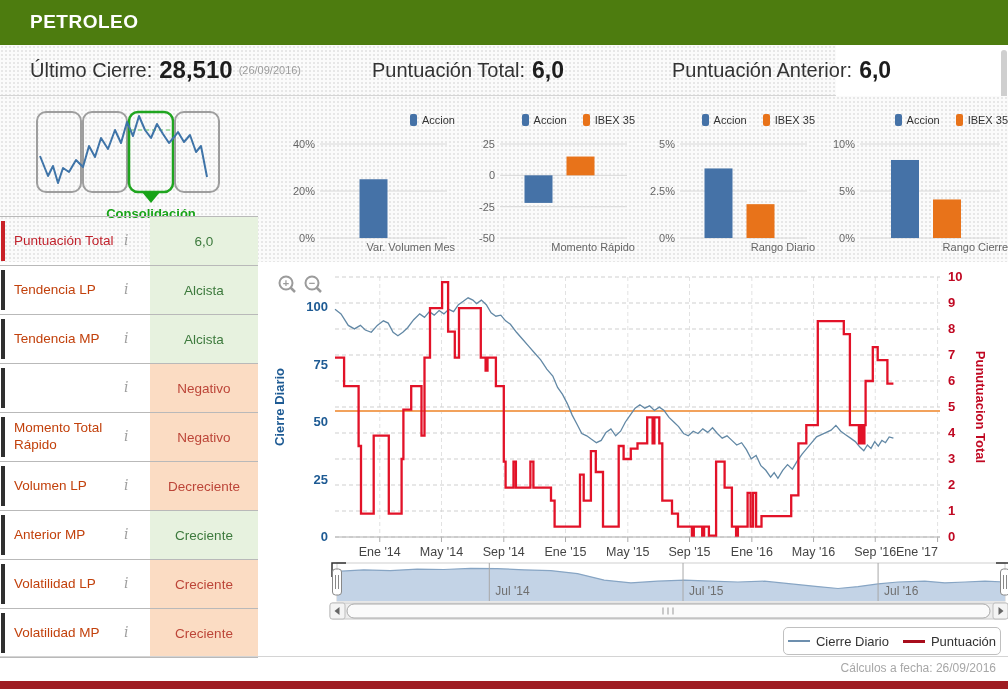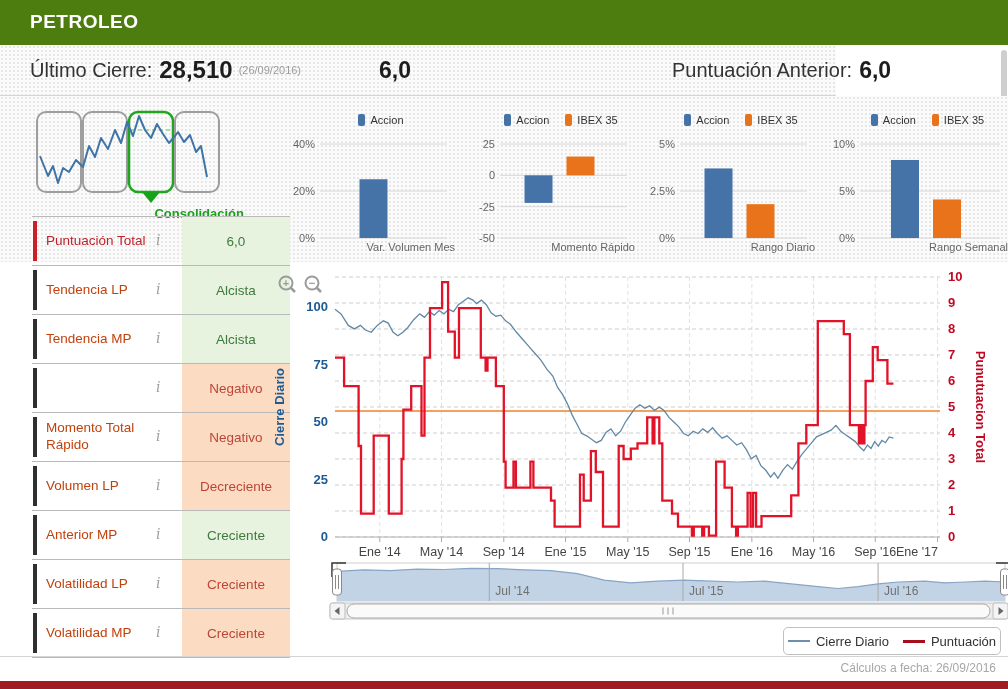--- a/index.html
+++ b/index.html
@@ -10,29 +10,29 @@
           background-size:4px 4px;}
   .header{position:absolute;left:0;top:0;width:1008px;height:45px;background:#4d7c0f;}
   .header .title{position:absolute;left:30px;top:11px;color:#fff;font-size:19px;font-weight:bold;letter-spacing:.5px;}
   .summary{position:absolute;left:0;top:45px;width:836px;height:50px;border-bottom:1px solid #d5d5d5;}
   .sumblock{position:absolute;top:0;height:50px;display:flex;align-items:center;white-space:nowrap;}
   .sumlabel{font-size:20px;color:#333;}
   .sumvalue{font-size:23px;font-weight:bold;color:#1d1d1d;margin-left:7px;}
   .sumdate{font-size:11px;color:#9b9b9b;margin-left:6px;}
   .topband{position:absolute;left:0;top:96px;width:1008px;height:166px;}
   .phase{position:absolute;left:36px;top:14px;width:186px;height:96px;}
-  .phase-label{position:absolute;left:58px;top:110px;width:186px;text-align:right;
+  .phase-label{position:absolute;left:58px;top:110px;width:186px;text-align:center;
                color:#17a317;font-weight:bold;font-size:13px;}
   .mini{position:absolute;top:14px;height:150px;}
-  .mini-legend{position:absolute;left:16px;top:4px;width:100%;display:flex;justify-content:center;gap:16px;}
+  .mini-legend{position:absolute;left:0;top:4px;width:100%;display:flex;justify-content:flex-end;gap:16px;}
   .mini-legend .item{display:flex;align-items:center;gap:5px;font-size:11px;color:#333;cursor:pointer;}
   .mini-legend .sw{width:7px;height:12px;border-radius:2px;display:inline-block;}
   .mini svg{position:absolute;left:0;top:0;}
   .mini-title{position:absolute;left:0;top:131px;width:100%;text-align:right;font-size:11px;color:#666;}
-  .score-table{position:absolute;left:0;top:216px;width:258px;padding-left:32px;}
+  .score-table{position:absolute;left:0;top:216px;width:258px;}
   .trow{position:relative;height:48px;border-bottom:1px solid #b9b9b9;}
   .trow:first-child{border-top:1px solid #b9b9b9;}
   .taccent{position:absolute;left:1px;top:4px;width:4px;height:40px;background:#2f2f2f;}
   .trow.hl .taccent{background:#c92127;}
   .tlabel{position:absolute;left:14px;top:0;width:100px;height:48px;display:flex;align-items:center;
           font-size:13.5px;color:#c2410c;line-height:1.25;}
   .trow.hl .tlabel{color:#c0222c;}
   .tinfo{position:absolute;left:124px;top:15px;width:14px;height:18px;color:#a0a0a0;
          font-family:"DejaVu Serif",serif;font-style:italic;font-size:14px;cursor:pointer;}
   .tvalue{position:absolute;left:150px;top:0;width:108px;height:48px;display:flex;
@@ -58,20 +58,21 @@
     <div class="title">PETROLEO</div>
   </div>
 
   <div class="summary dotted">
     <div class="sumblock" style="left:30px">
       <span class="sumlabel">Último Cierre:</span>
       <span class="sumvalue" style="font-size:24px">28,510</span>
       <span class="sumdate">(26/09/2016)</span>
     </div>
     <div class="sumblock" style="left:372px">
+      <span class="sumlabel">Puntuación Total:</span>
       <span class="sumvalue">6,0</span>
     </div>
     <div class="sumblock" style="left:672px">
       <span class="sumlabel">Puntuación Anterior:</span>
       <span class="sumvalue">6,0</span>
     </div>
   </div>
 
   <div class="pagescroll"></div>
 
@@ -146,21 +147,21 @@
             <text x="40" y="85" text-anchor="end" font-size="11" fill="#666">5%</text>
             <line x1="45" y1="128" x2="185" y2="128" stroke="#d8d8d8"></line>
             <text x="40" y="132" text-anchor="end" font-size="11" fill="#666">0%</text>
             <rect x="76" y="49.97999999999999" width="28" height="78.02000000000001" fill="#4572a7"></rect>
             <rect x="118" y="89.46000000000001" width="28" height="38.53999999999999" fill="#e8731a"></rect>
           </svg>
           <div class="mini-legend">
             <span class="item"><span class="sw" style="background:#4572a7"></span>Accion</span>
             <span class="item"><span class="sw" style="background:#e8731a"></span>IBEX 35</span>
           </div>
-          <div class="mini-title">Rango Semanal</div>
+          <div class="mini-title">Rango Cierre</div>
         </div>
       </div>
   </div>
 
   <div class="score-table" id="score-table">
       <div class="trow hl">
         <div class="taccent"></div>
         <div class="tlabel">Puntuación Total</div>
         <div class="tinfo">i</div>
         <div class="tvalue" style="background:#e7f2df;color:#3d7a3d">6,0</div>

